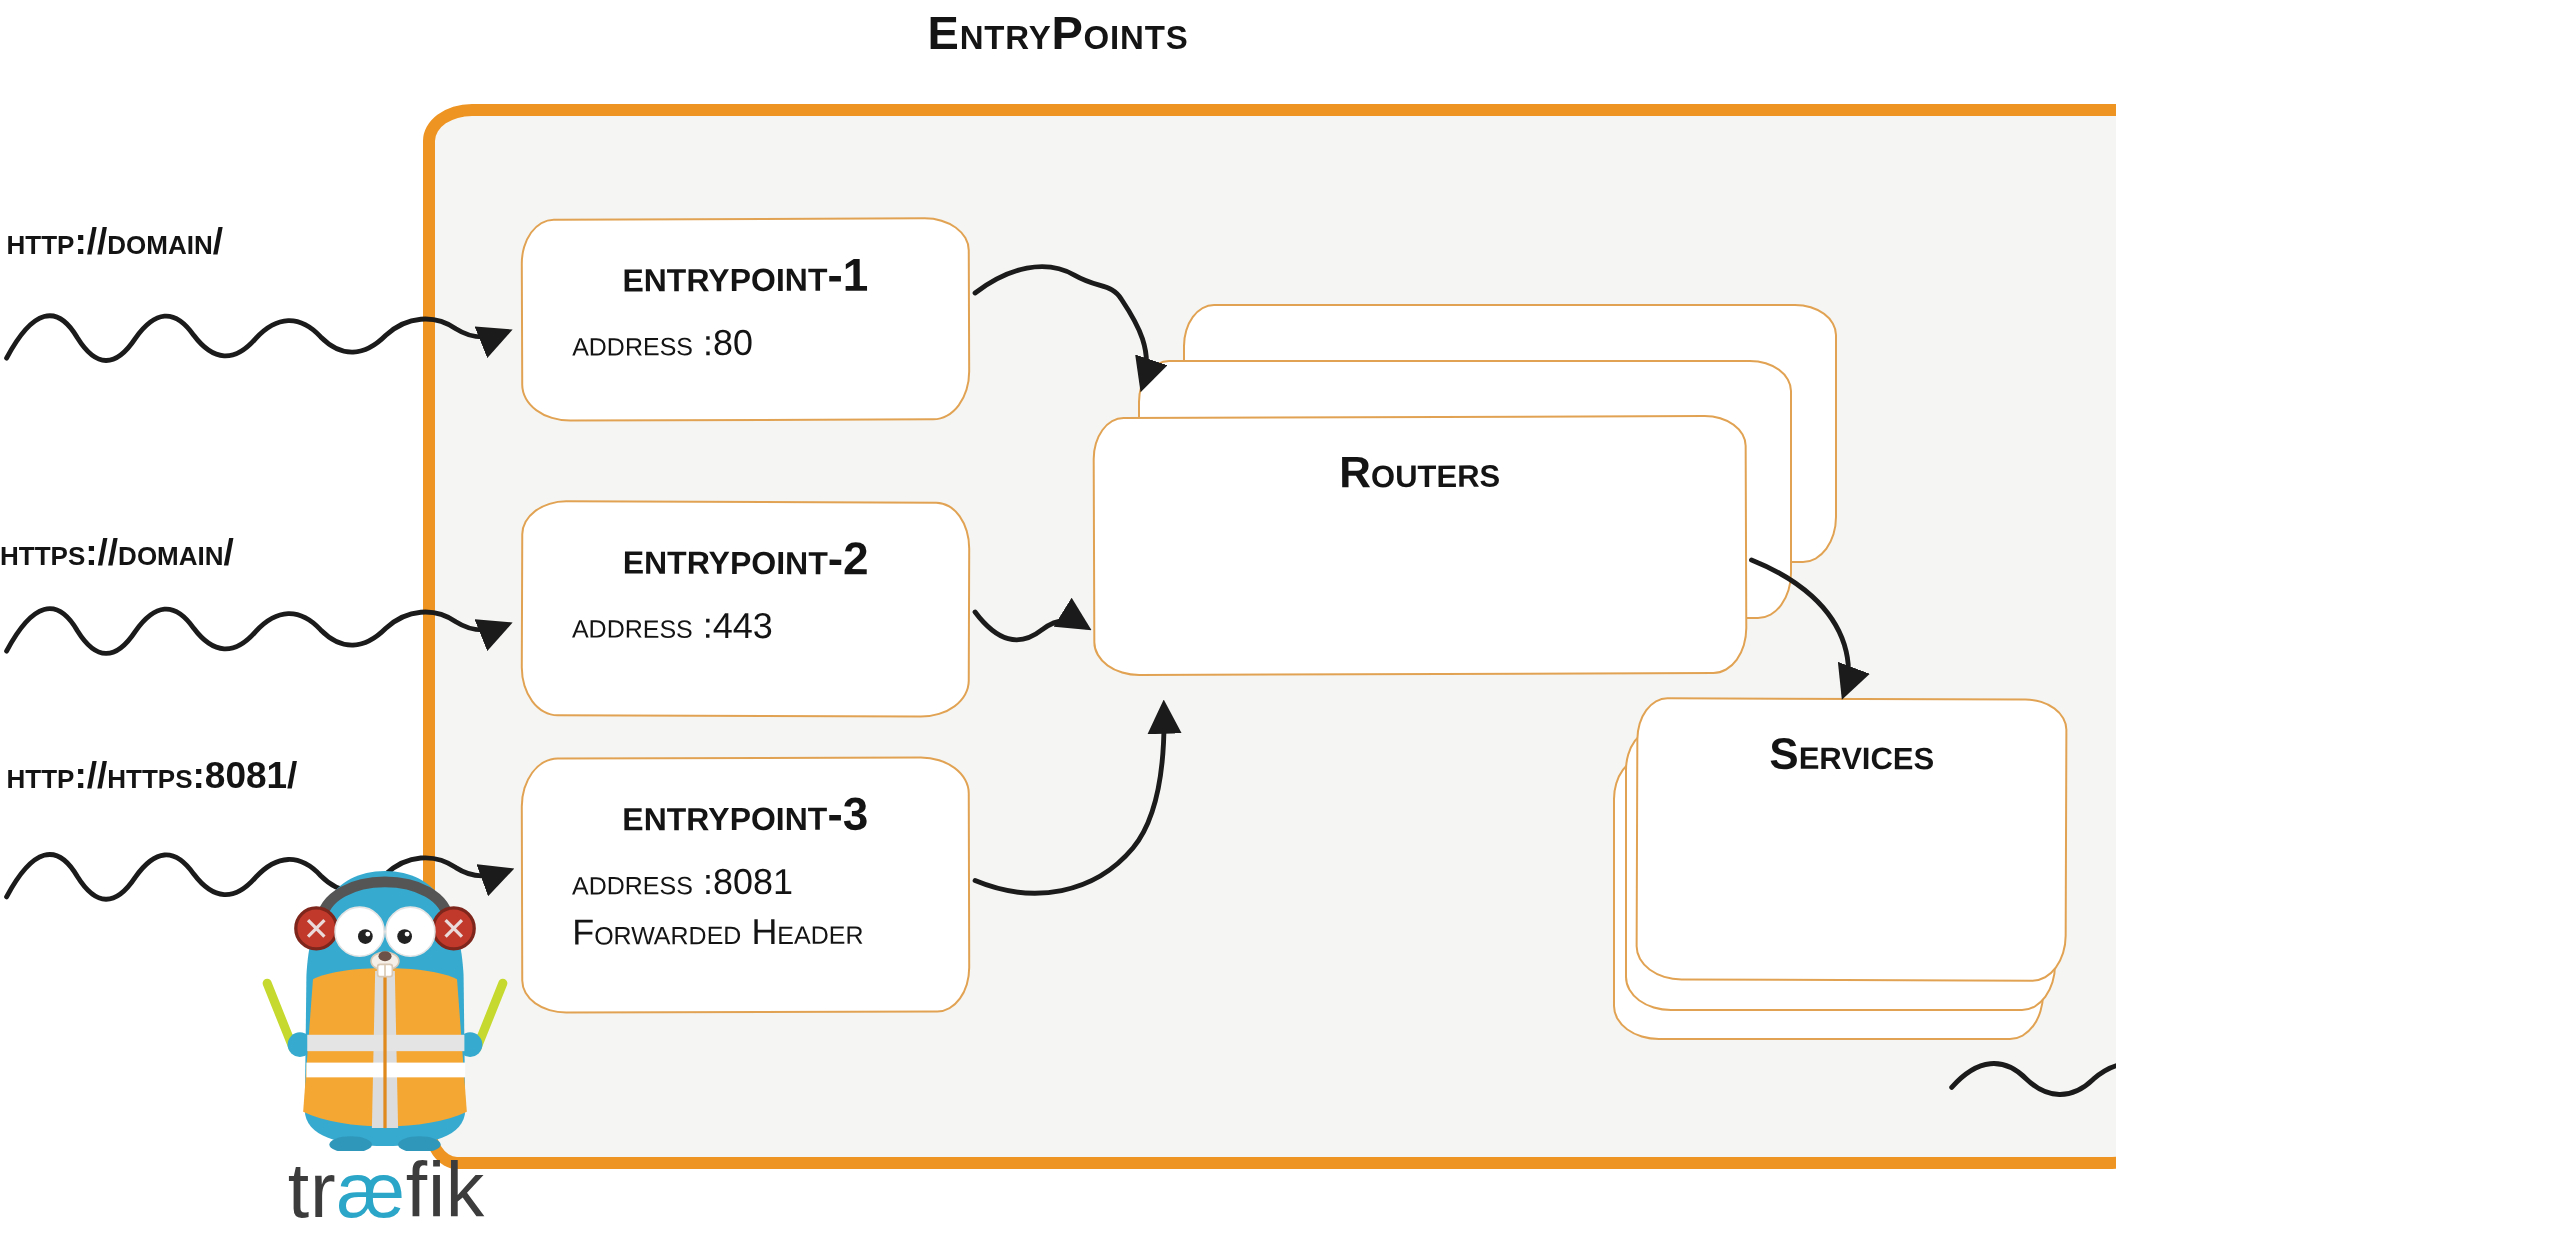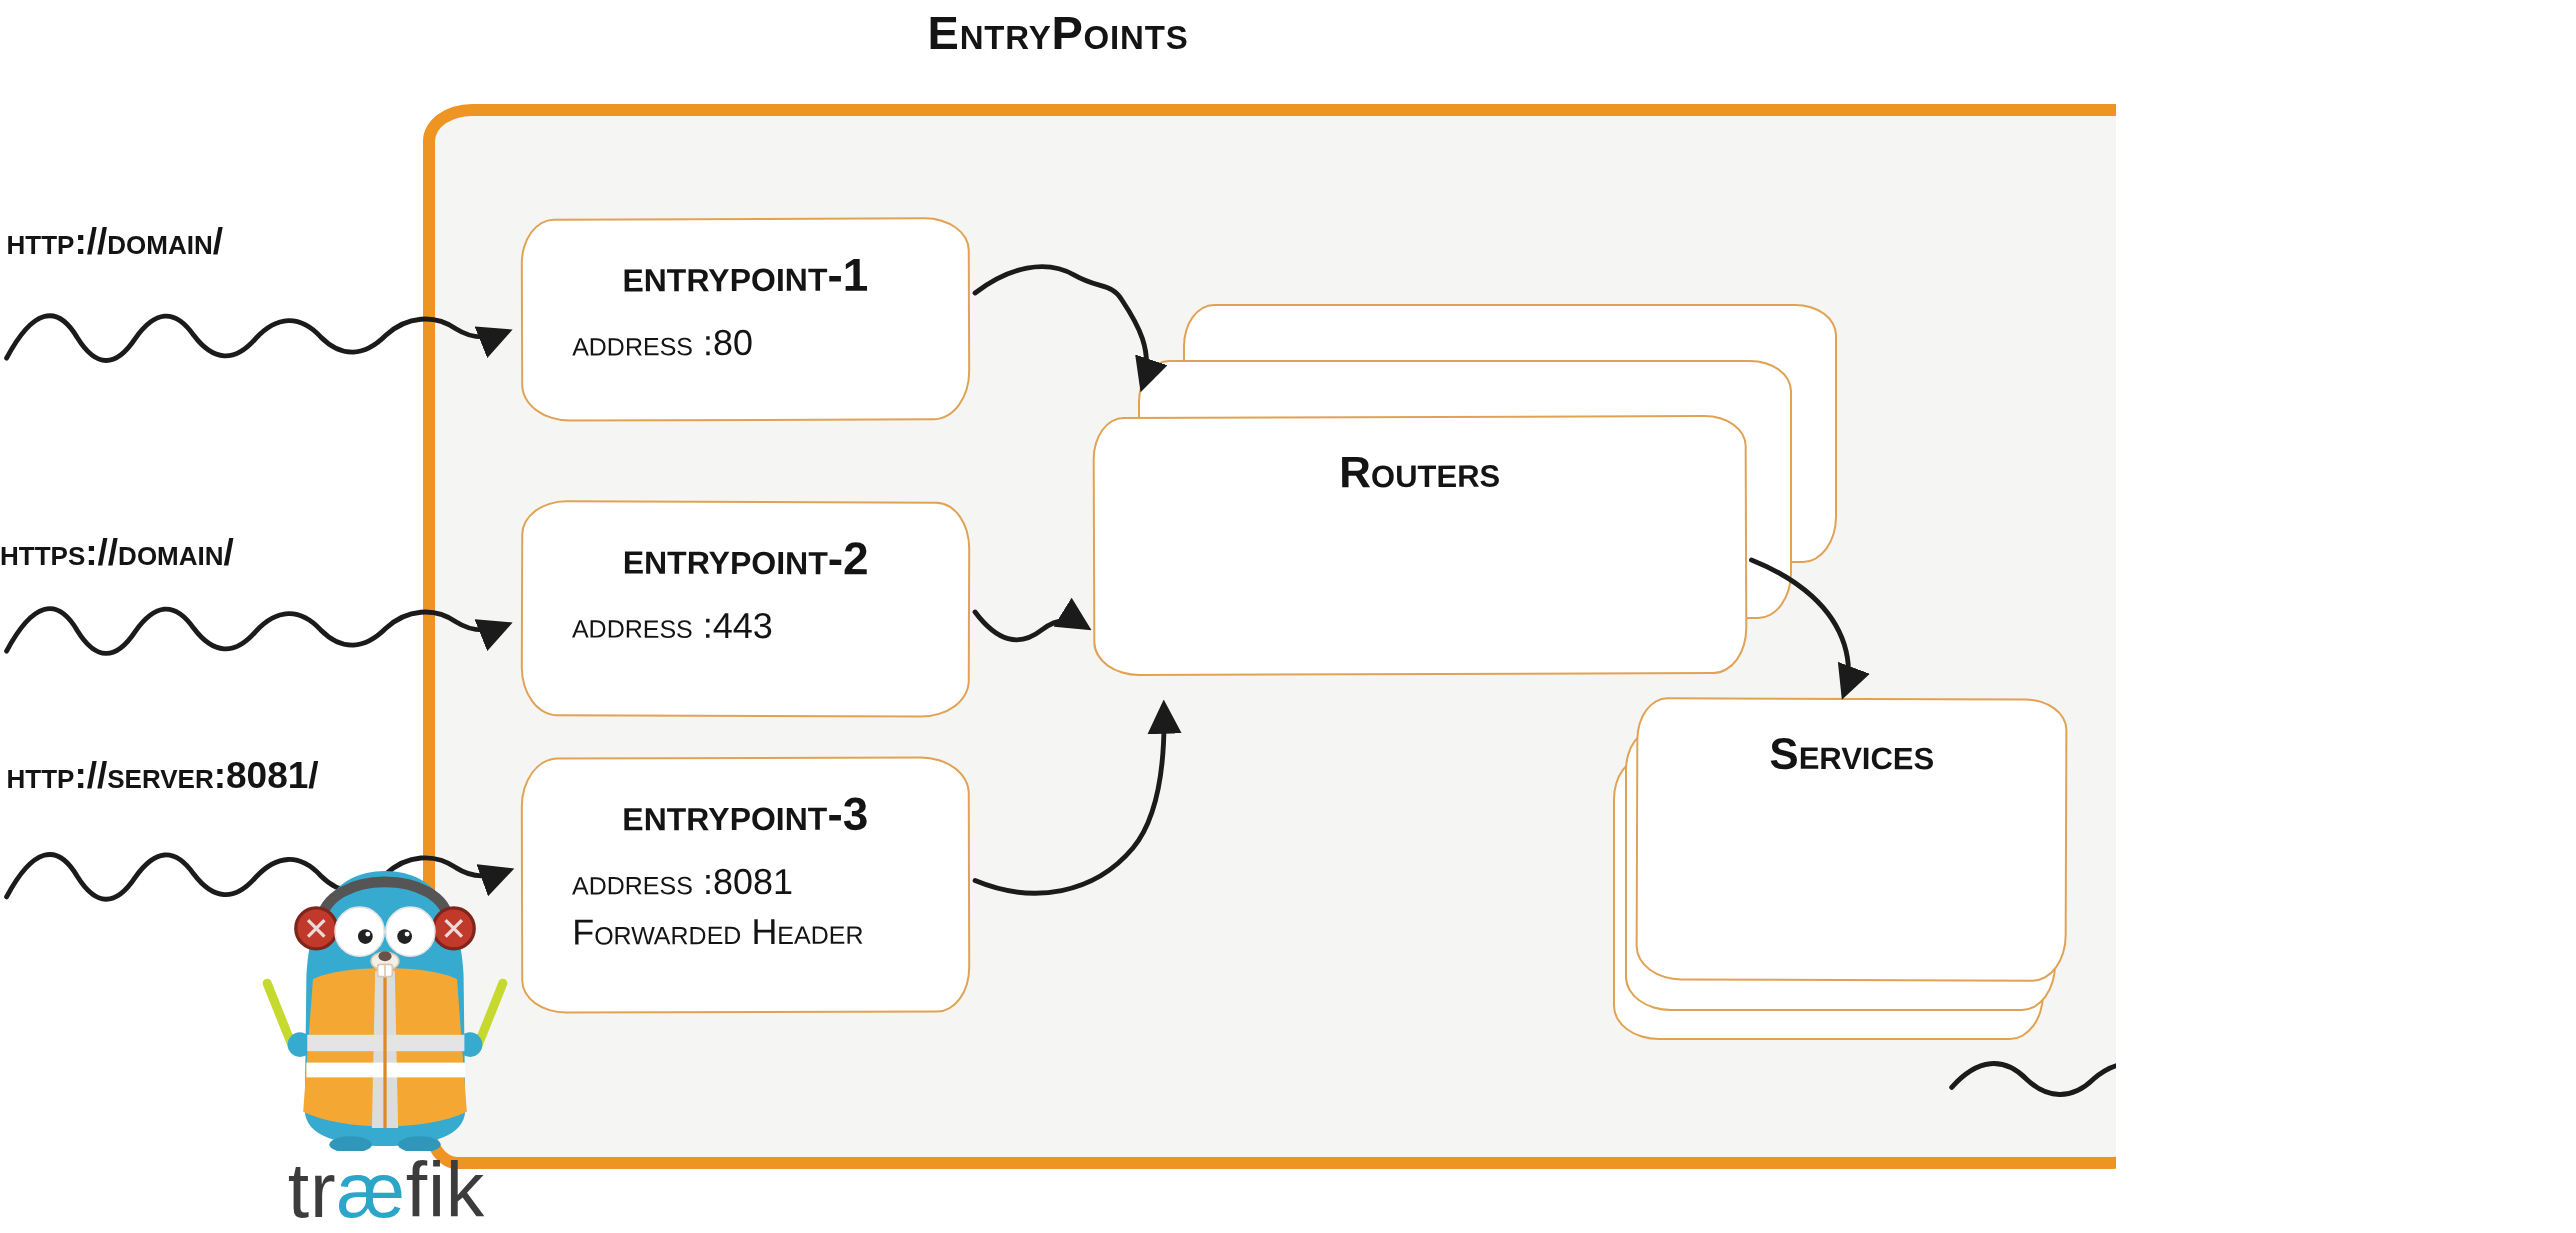--- a/index.html
+++ b/index.html
@@ -56,21 +56,21 @@
 </style>
 </head>
 <body>
 
 <div class="canvas">
 
   <div class="title">EntryPoints</div>
 
   <div class="req req1">http://domain/</div>
   <div class="req req2">https://domain/</div>
-  <div class="req req3">http://server:8081/</div>
+  <div class="req req3">http://https:8081/</div>
 
   <div class="frame"></div>
 
   <div class="node ep1">
     <div class="node-title">entrypoint-1</div>
     <div class="node-sub">address :80</div>
   </div>
   <div class="node ep2">
     <div class="node-title">entrypoint-2</div>
     <div class="node-sub">address :443</div>

